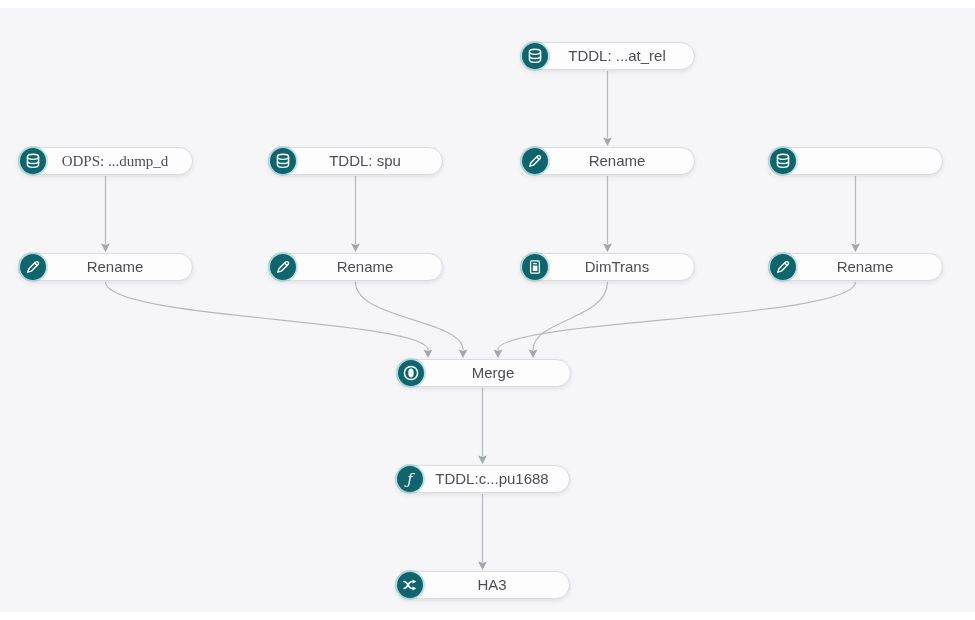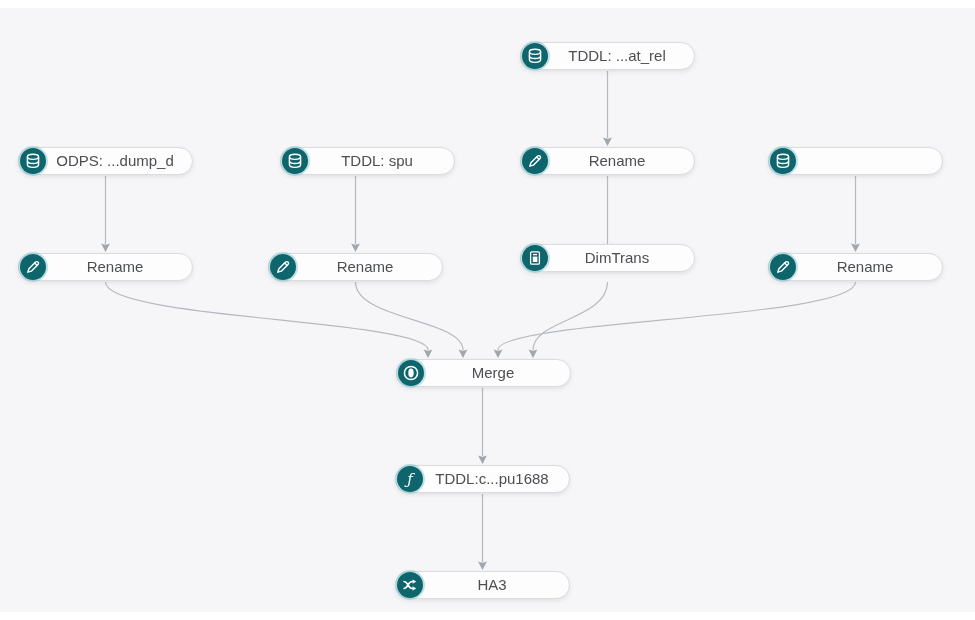--- a/index.html
+++ b/index.html
@@ -61,33 +61,33 @@
             <svg viewBox="0 0 26 26" xmlns="http://www.w3.org/2000/svg">
               <g fill="none" stroke="#fff" stroke-width="1.4">
                 <ellipse cx="13" cy="8.8" rx="5.6" ry="2.6"></ellipse>
                 <path d="M7.4 8.8 V16.6 C7.4 18.2 9.9 19.4 13 19.4 C16.1 19.4 18.6 18.2 18.6 16.6 V8.8"></path>
                 <path d="M7.4 12.7 C7.4 14.3 9.9 15.5 13 15.5 C16.1 15.5 18.6 14.3 18.6 12.7"></path>
               </g>
             </svg>
           </span>
           <span class="label">TDDL: ...at_rel</span>
         </div>
-        <div class="node" style="left: 18px; top: 139px;">
+        <div class="node" style="left: 18px; top: 139px; font-family: Liberation Serif, serif;">
           <span class="icon">
             <svg viewBox="0 0 26 26" xmlns="http://www.w3.org/2000/svg">
               <g fill="none" stroke="#fff" stroke-width="1.4">
                 <ellipse cx="13" cy="8.8" rx="5.6" ry="2.6"></ellipse>
                 <path d="M7.4 8.8 V16.6 C7.4 18.2 9.9 19.4 13 19.4 C16.1 19.4 18.6 18.2 18.6 16.6 V8.8"></path>
                 <path d="M7.4 12.7 C7.4 14.3 9.9 15.5 13 15.5 C16.1 15.5 18.6 14.3 18.6 12.7"></path>
               </g>
             </svg>
           </span>
           <span class="label">ODPS: ...dump_d</span>
         </div>
-        <div class="node" style="left: 280px; top: 139px;">
+        <div class="node" style="left: 268px; top: 139px;">
           <span class="icon">
             <svg viewBox="0 0 26 26" xmlns="http://www.w3.org/2000/svg">
               <g fill="none" stroke="#fff" stroke-width="1.4">
                 <ellipse cx="13" cy="8.8" rx="5.6" ry="2.6"></ellipse>
                 <path d="M7.4 8.8 V16.6 C7.4 18.2 9.9 19.4 13 19.4 C16.1 19.4 18.6 18.2 18.6 16.6 V8.8"></path>
                 <path d="M7.4 12.7 C7.4 14.3 9.9 15.5 13 15.5 C16.1 15.5 18.6 14.3 18.6 12.7"></path>
               </g>
             </svg>
           </span>
           <span class="label">TDDL: spu</span>
@@ -129,21 +129,21 @@
           <span class="icon">
             <svg viewBox="0 0 26 26" xmlns="http://www.w3.org/2000/svg">
               <g fill="none" stroke="#fff" stroke-width="1.4" stroke-linejoin="round" stroke-linecap="round">
                 <path d="M7.8 18.2 L8.9 14.8 L15.6 8.1 C16.3 7.4 17.4 7.4 18 8.1 C18.7 8.7 18.7 9.8 18 10.5 L11.3 17.2 Z"></path>
                 <path d="M14.7 9 L17.1 11.4"></path>
               </g>
             </svg>
           </span>
           <span class="label">Rename</span>
         </div>
-        <div class="node" style="left: 520px; top: 236px;">
+        <div class="node" style="left: 520px; top: 245px;">
           <span class="icon">
             <svg viewBox="0 0 26 26" xmlns="http://www.w3.org/2000/svg">
               <g fill="none" stroke="#fff" stroke-width="1.3">
                 <rect x="8.6" y="6.8" width="8.8" height="12.4" rx="1.3"></rect>
                 <path d="M11 9.6 h4"></path>
               </g>
               <rect x="10.8" y="11.6" width="4.6" height="5.4" fill="#fff"></rect>
             </svg>
           </span>
           <span class="label">DimTrans</span>

